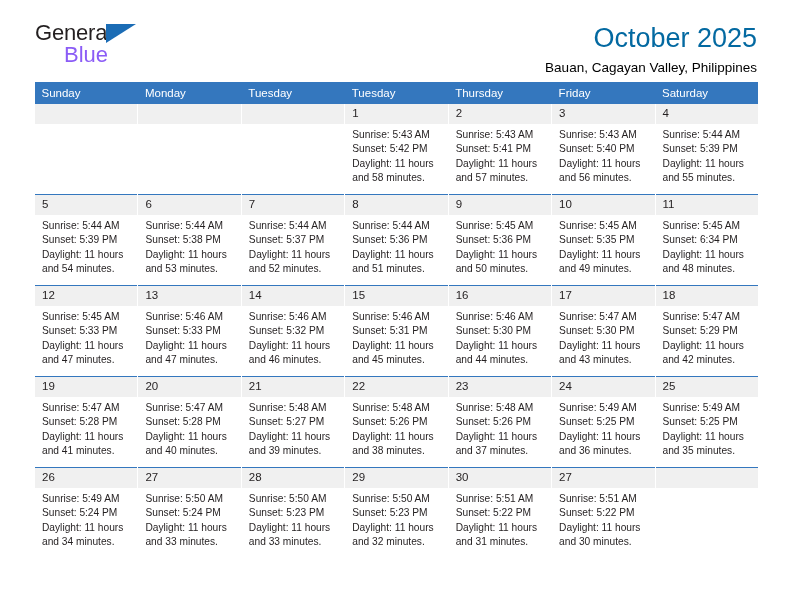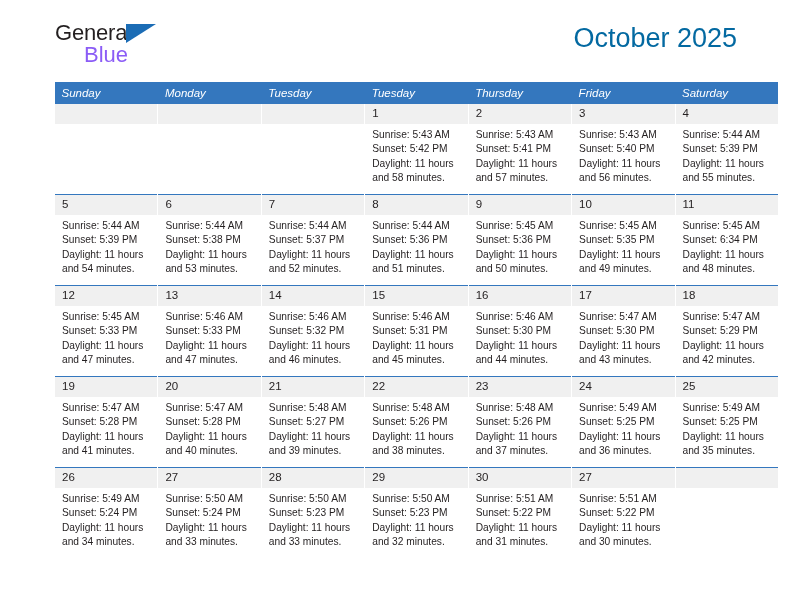--- a/index.html
+++ b/index.html
@@ -12,21 +12,21 @@
     height: 612px;
     font-family: "Liberation Sans", sans-serif;
     color: #000000;
     overflow: hidden;
   }
   .page {
     position: relative;
     width: 792px;
     height: 612px;
     box-sizing: border-box;
-    padding: 0 54px;
+    padding: 0 34px;
   }
 
   
   .header {
     position: relative;
     height: 78px;
     padding-top: 22px;
     box-sizing: border-box;
   }
   .logo {
@@ -94,21 +94,20 @@
 
   thead th {
     background: #3477BE;
     color: #ffffff;
     font-size: 11.5px;
     font-weight: normal;
     text-align: left;
     padding: 5px 0 5px 7px;
     height: 12px;
     border: none;
-    font-style: italic;
   }
 
   tbody tr { height: 90px; }
   tbody td {
     vertical-align: top;
     padding: 0;
     border-top: 1.4px solid #3477BE;
     border-left: 1px solid #ffffff;
     background: #ffffff;
     height: 90px;
@@ -142,20 +141,21 @@
 <div class="page">
 
   <div class="header">
     <div class="logo">
       <span class="logo-general">General</span>
       <span class="logo-tri"></span>
       <span class="logo-blue">Blue</span>
     </div>
     <div class="title-block">
       <div class="cal-title">October 2025</div>
+      <div class="cal-subtitle">Bauan, Cagayan Valley, Philippines</div>
     </div>
   </div>
 
   <table class="calendar">
     <colgroup>
       <col>
         <col>
         <col>
         <col>
         <col>

